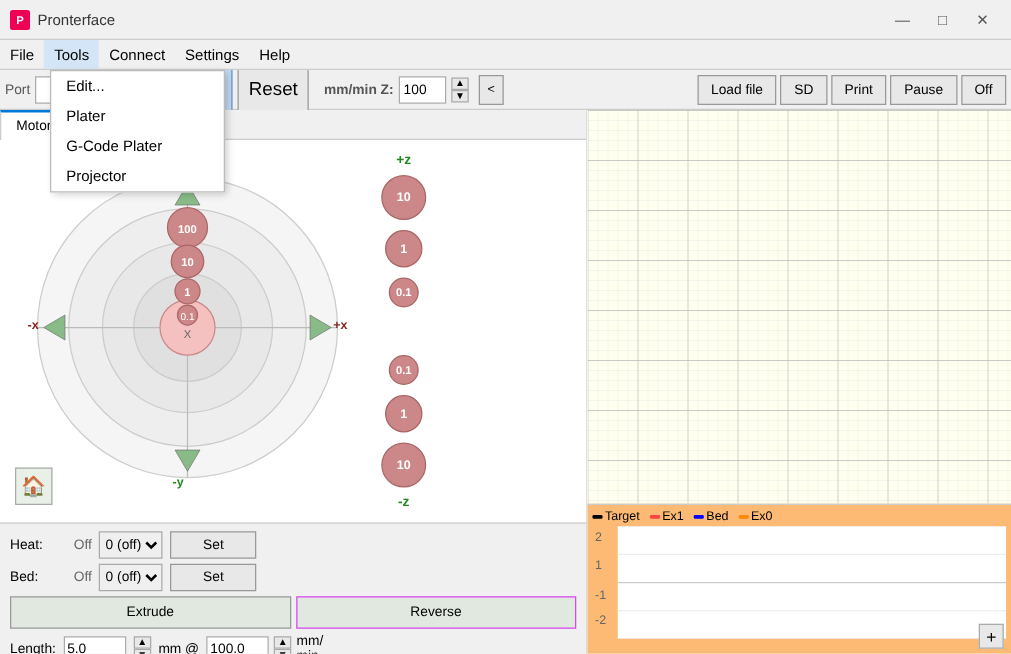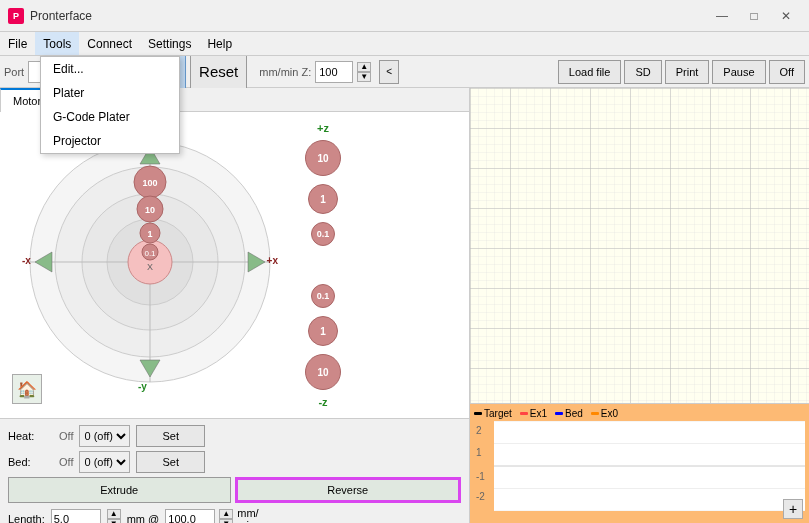--- a/index.html
+++ b/index.html
@@ -294,21 +294,21 @@
       font-size: 11px;
       background: #e0e8e0;
       border: 1px solid #999;
       cursor: pointer;
     }
     .reverse-btn {
       flex: 1;
       height: 26px;
       font-size: 11px;
       background: #e0e8e0;
-      border: 3px solid #d946ef;
+      border: 1px solid #d946ef;
       cursor: pointer;
     }
 
     .length-row {
       display: flex;
       align-items: center;
       gap: 6px;
       margin-bottom: 4px;
     }
     .length-label {
@@ -486,21 +486,21 @@
       <span>Projector</span>
     </div>
   </div>
 </div>
 
 <div class="toolbar">
   <span class="toolbar-label">Port</span>
   <input type="text" class="toolbar-input" style="width: 80px;">
   <button class="toolbar-btn active">Connect</button>
   <button class="toolbar-btn">Reset</button>
-  <span class="toolbar-label" style="margin-left:8px;">mm/min Z:</span>
+  <span class="toolbar-label" style="margin-left:8px;font-weight:bold;">mm/min Z:</span>
   <input type="text" class="toolbar-input" style="width: 38px;" value="100">
   <div class="spin-group">
     <button class="spin-btn">▲</button>
     <button class="spin-btn">▼</button>
   </div>
   <button class="arrow-btn" style="margin-left:4px;">&lt;</button>
   <div class="right-toolbar">
     <button class="right-btn">Load file</button>
     <button class="right-btn">SD</button>
     <button class="right-btn">Print</button>

